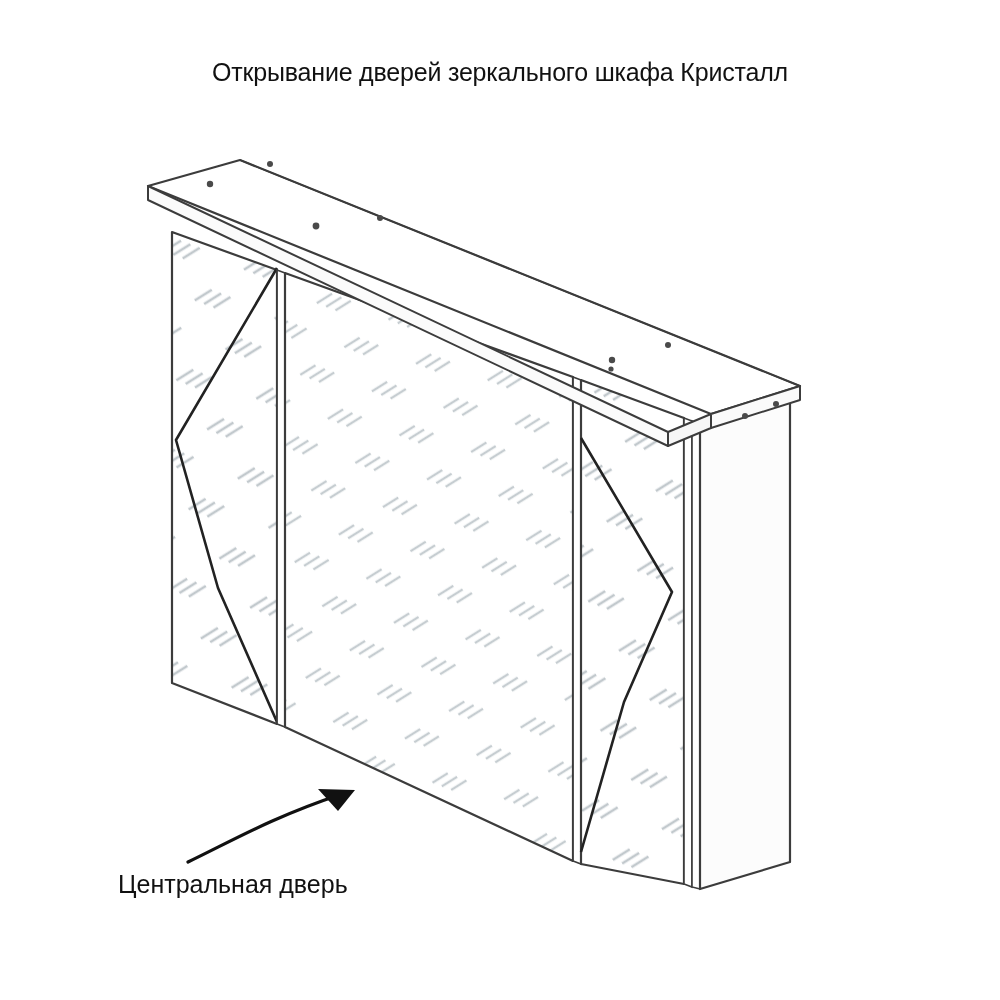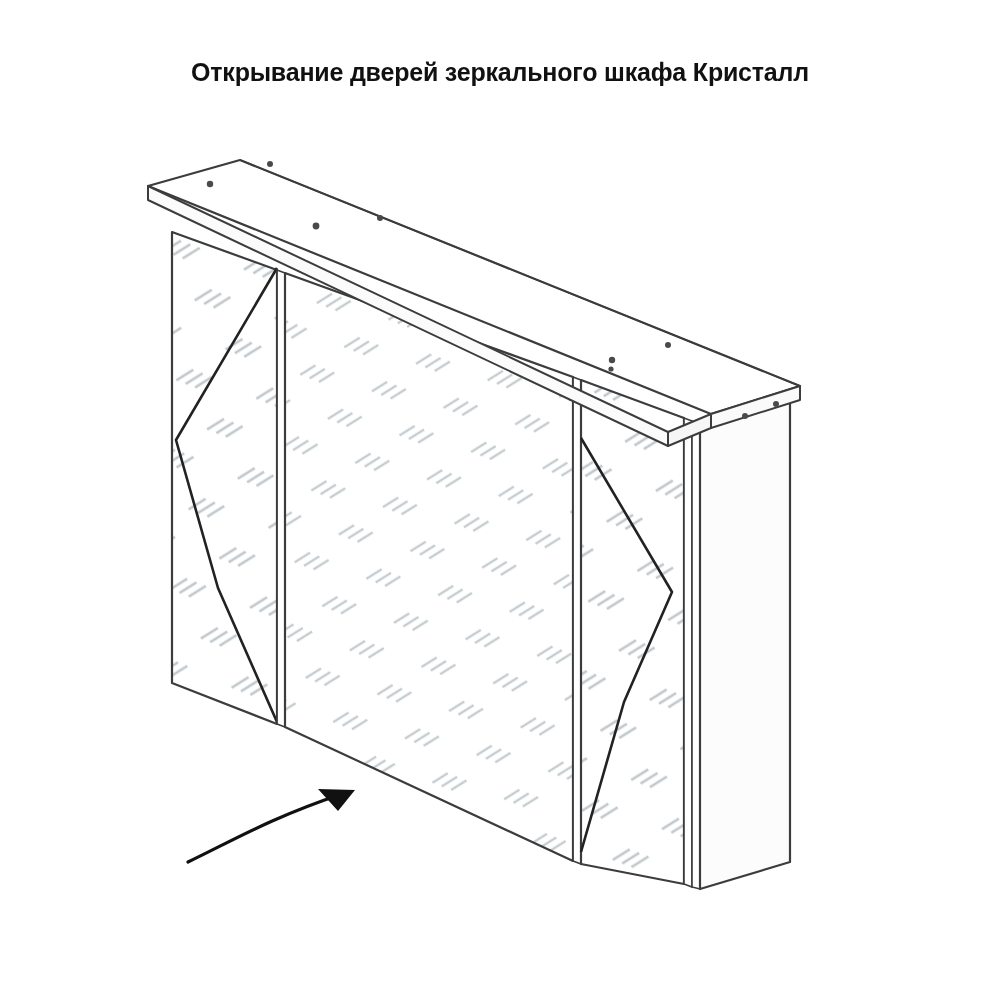--- a/index.html
+++ b/index.html
@@ -22,21 +22,21 @@
     width: 1000px;
     height: 1000px;
   }
   .title {
     position: absolute;
     left: 0;
     top: 58px;
     width: 1000px;
     text-align: center;
     font-size: 25px;
-    font-weight: bold;
+    font-weight: normal;
     letter-spacing: -0.2px;
     color: #111111;
     white-space: nowrap;
   }
   .caption {
     position: absolute;
     left: 118px;
     top: 868px;
     font-size: 25px;
     line-height: 1.28;
@@ -135,13 +135,14 @@
     </g>
 
     <g>
       <path d="M 188,862 C 230,842 270,818 342,794" fill="none" stroke="#111111" stroke-width="3.2" stroke-linecap="round"></path>
       <path d="M 355,790 L 318,789 L 338,811 Z" fill="#111111"></path>
     </g>
   </svg>
 </div>
 
 <div class="caption">
+  <div>Центральная дверь</div>
 </div>
 
 </body></html>

